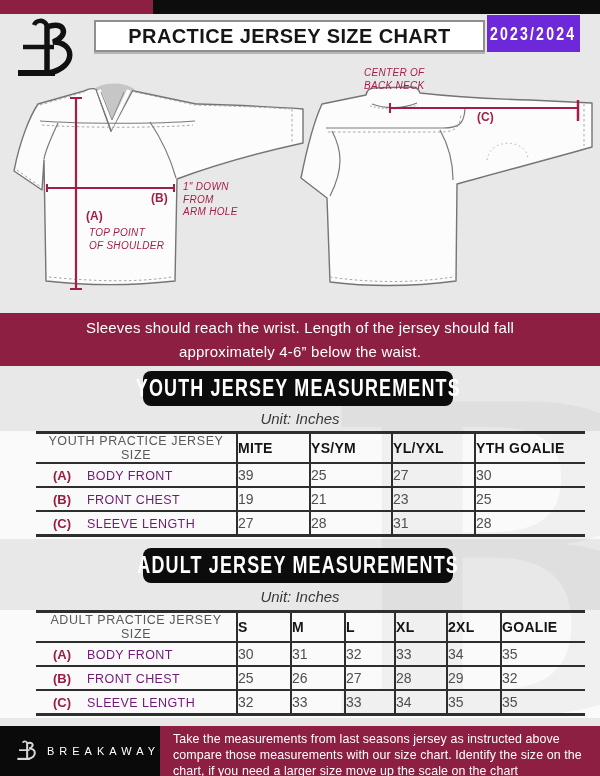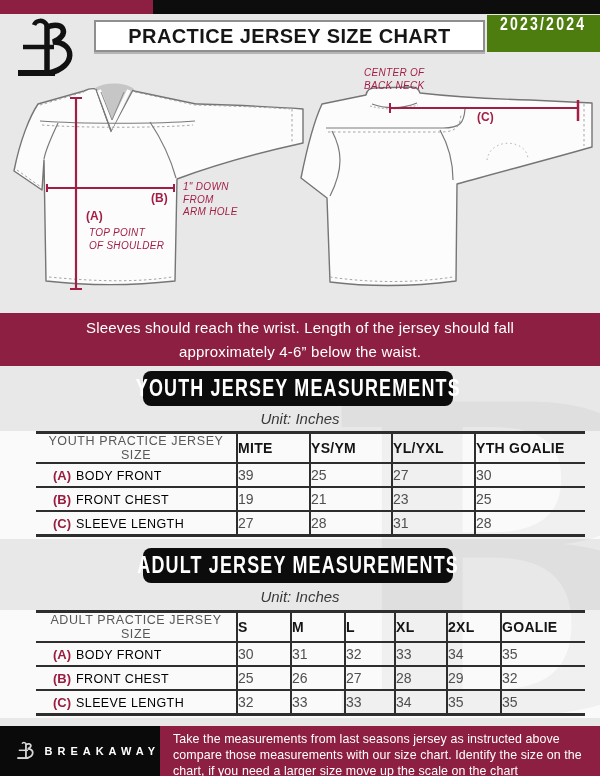--- a/index.html
+++ b/index.html
@@ -9,22 +9,22 @@
 
   
   .strip-black { position:absolute; top:0; left:0; width:600px; height:14px; background:#0d0d0d; }
   .strip-maroon { position:absolute; top:0; left:0; width:153px; height:14px; background:#8D2042; }
 
   
   .title-box { position:absolute; left:94px; top:20px; width:391px; height:32px;
     background:#ffffff; border:2px solid #8f8f8f; box-shadow:0 2px 0 rgba(0,0,0,0.22);
     display:flex; align-items:center; justify-content:center; }
   .title-box span { font-size:20px; font-weight:700; letter-spacing:0.4px; color:#161616; white-space:nowrap; }
-  .year-box { position:absolute; left:487px; top:15px; width:113px; height:37px; background:#4d7c0f;
-    display:flex; align-items:flex-start; justify-content:center; }
+  .year-box { position:absolute; left:487px; top:15px; width:93px; height:37px; background:#6d28d9;
+    display:flex; align-items:center; justify-content:center; }
   .year-box span { color:#fff; font-size:16px; font-weight:700; letter-spacing:2.5px;
     transform:scale(0.88,1.12); white-space:nowrap; }
   .logo-main { position:absolute; left:17px; top:15px; }
 
   
   .ann { position:absolute; color:#A31E45; }
   .ann-key { font-weight:700; font-size:12px; }
   .ann-desc { font-style:italic; font-size:10px; line-height:12.5px; white-space:pre-line; letter-spacing:0.3px; }
 
   
@@ -50,26 +50,26 @@
   table.meas { position:absolute; left:36px; width:549px; border-collapse:collapse; table-layout:fixed;
     border-top:3px solid #2e2e2e; border-bottom:3px solid #2e2e2e; }
   table.meas td { height:24px; }
   table.meas tr.hdr td { height:27px; border-bottom:2px solid #2e2e2e; }
   table.meas tr.r1 td, table.meas tr.r2 td { border-bottom:2px solid #2e2e2e; }
   table.meas td.v { border-left:2px solid #2e2e2e; color:#4f4f4f; font-size:14px; }
   table.meas tr.hdr td.v { font-weight:700; color:#141414; font-size:14px; letter-spacing:0.3px; }
   table.meas td.lblhead { text-align:center; color:#585858; font-size:12.5px; letter-spacing:0.6px; }
   table.meas td.rowlab { text-align:left; padding-left:17px; }
   table.meas .key { color:#9A1C3E; font-weight:700; font-size:13px; }
-  table.meas .lbl { color:#000000; font-size:12.5px; letter-spacing:0.4px; margin-left:5px; }
+  table.meas .lbl { color:#701a75; font-size:12.5px; letter-spacing:0.4px; margin-left:16px; }
 
   
   .footer-black { position:absolute; left:0; top:726px; width:160px; height:50px; background:#0a0a0a;
     display:flex; align-items:center; padding-left:17px; }
-  .footer-black .brand { color:#fff; font-size:11px; font-weight:700; letter-spacing:5px; margin-left:9px; }
+  .footer-black .brand { color:#fff; font-size:11px; font-weight:400; letter-spacing:5px; margin-left:9px; }
   .footer-maroon { position:absolute; left:160px; top:726px; width:440px; height:50px; background:#8D2042;
     display:flex; align-items:center; padding:14px 8px 4px 13px; }
   .footer-maroon div { color:#fff; font-size:12.4px; line-height:1.28; letter-spacing:0.1px; }
 
   svg.diagram { position:absolute; left:0; top:55px; }
 </style>
 </head>
 <body>
 
 <div class="page">

